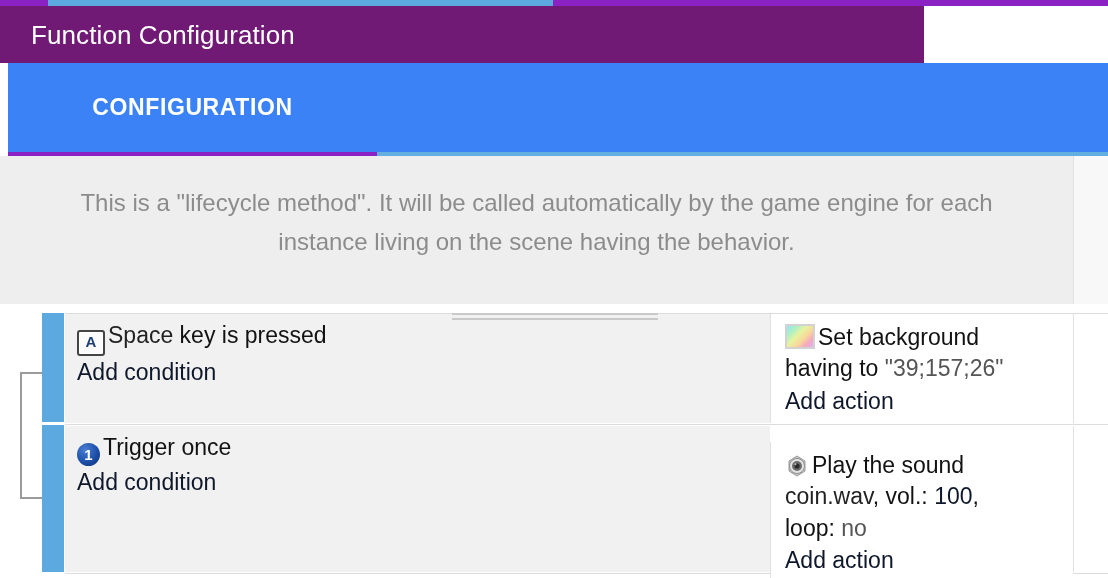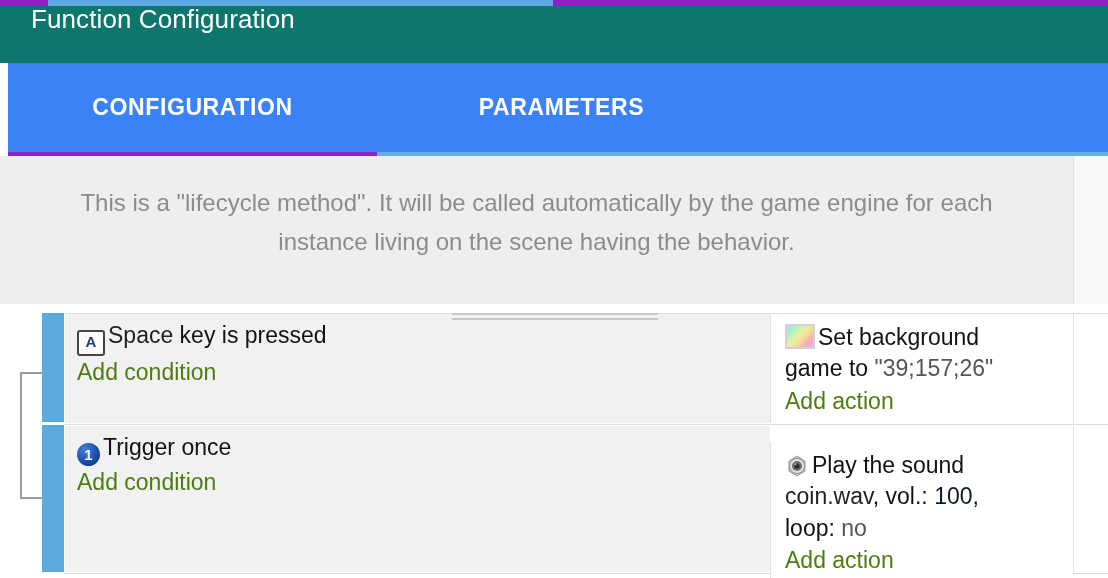--- a/index.html
+++ b/index.html
@@ -33,24 +33,25 @@
     left: 48px; top: 0;
     width: 505px;
     height: 6px;
     background: #5ba9de;
   }
 
   
   .titlebar {
     position: absolute;
     left: 0; top: 6px;
-    width: 1108px;
+    width: 924px;
     height: 57px;
-    background: #0f766e;
+    background: #701a75;
     display: flex;
+    align-items: center;
   }
   .titlebar-title {
     color: #ffffff;
     font-size: 26px;
     font-weight: 400;
     letter-spacing: 0.1px;
     padding-left: 31px;
     line-height: 1;
   }
 
@@ -217,21 +218,21 @@
   }
   .instr-icon {
     display: inline-block;
     vertical-align: -4px;
     margin-right: 3px;
   }
   .instr-placeholder {
     display: block;
     font-size: 23px;
     line-height: 1.36;
-    color: #4d7c0f;
+    color: #0f172a;
     cursor: pointer;
   }
   .tok-green { color: #0f172a; }
   .tok-grey  { color: #555555; }
   .tok-dark  { color: #222222; }
 
   
   .key-icon {
     width: 24px;
     height: 22px;
@@ -301,21 +302,20 @@
     <div class="top-strip-fill"></div>
   </div>
 
   <div class="titlebar">
     <div class="titlebar-title">Function Configuration</div>
   </div>
 
   <div class="tabbar">
     <div class="tabs">
       <div class="tab">CONFIGURATION</div>
-      <div class="tab">PARAMETERS</div>
     </div>
     <div class="tabbar-bottomline"></div>
     <div class="tab-underline"></div>
   </div>
 
   <div class="description">
     <p>This is a "lifecycle method". It will be called automatically by the game engine for each instance living on the scene having the behavior.</p>
   </div>
   <div class="desc-right-gutter"></div>
 
@@ -332,21 +332,21 @@
 
     <div class="conditions cond-0">
       <span class="instr">
         <span class="instr-icon key-icon">A</span><span class="tok-dark">Space</span>&nbsp;<span>key is pressed</span>
       </span>
       <span class="instr-placeholder">Add condition</span>
     </div>
 
     <div class="actions act-0">
       <span class="instr">
-        <span class="instr-icon palette-icon"></span><span>Set background</span><br><span>game to </span><span class="tok-grey">"39;157;26"</span>
+        <span class="instr-icon palette-icon"></span><span>Set background</span><br><span>having to </span><span class="tok-grey">"39;157;26"</span>
       </span>
       <span class="instr-placeholder">Add action</span>
     </div>
     <div class="actions-gutter g-0"></div>
 
     <div class="conditions cond-1">
       <span class="instr">
         <span class="instr-icon trigger-icon">1</span><span>Trigger once</span>
       </span>
       <span class="instr-placeholder">Add condition</span>

